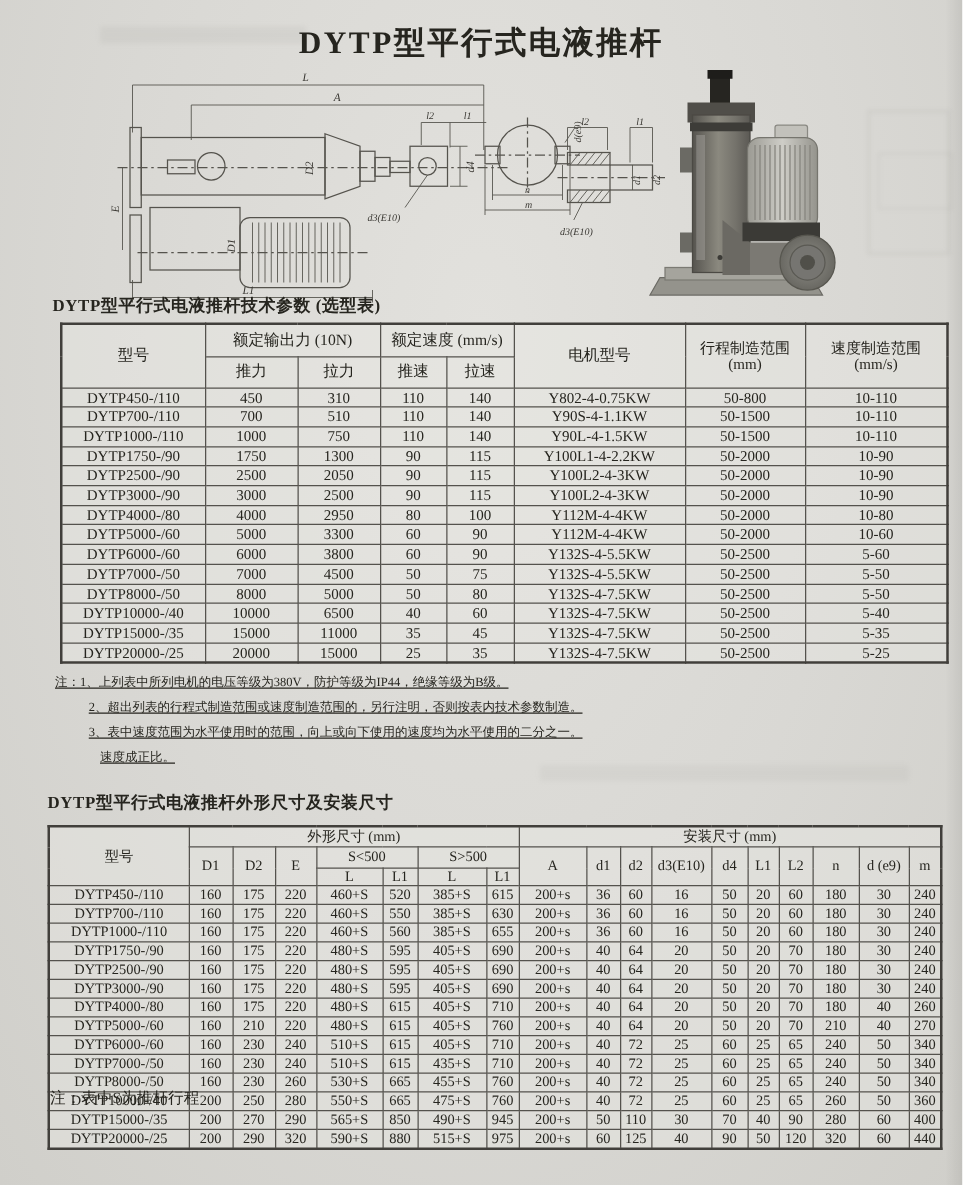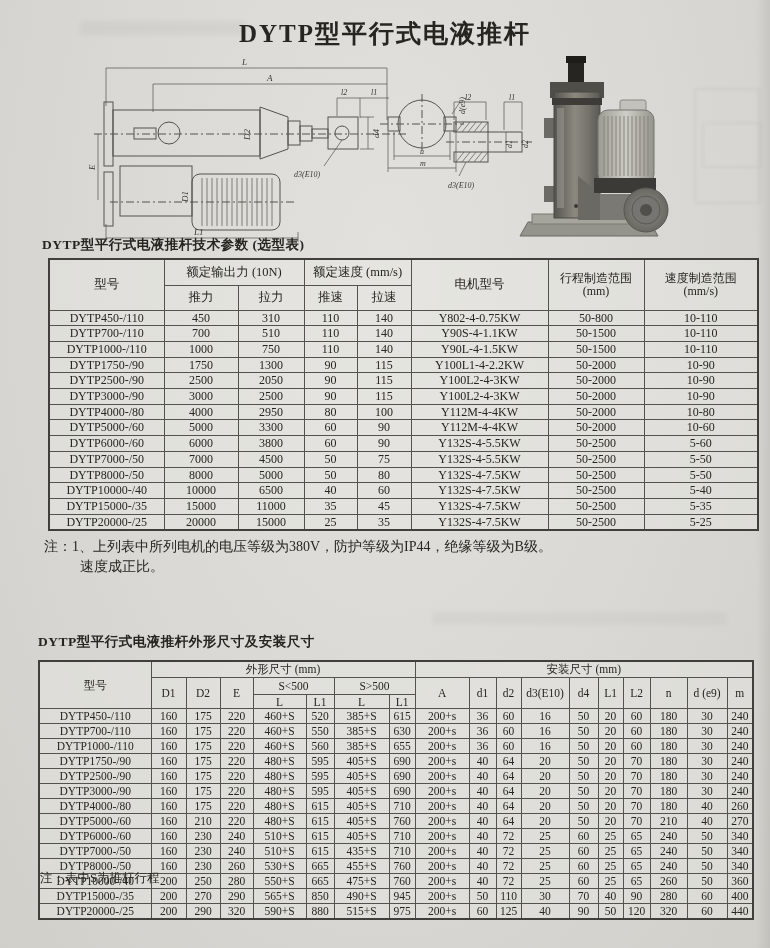--- a/index.html
+++ b/index.html
@@ -21,21 +21,21 @@
   .t1{left:48px;top:258px;width:709px;}
   .t1 th{font-size:12.5px;}
   .t1 thead tr:first-child{height:26px;}
   .t1 thead tr:last-child{height:25px;}
   .t1 tbody td{font-size:12px;height:14.7px;line-height:14.7px;}
   .t2{left:38px;top:660px;width:714px;}
   .t2 th{font-size:11.5px;}
   .t2 .hr1{height:16px;}.t2 .hr2{height:17px;}.t2 .hr3{height:14px;}
   .t2 tbody td{font-size:11.5px;height:14px;line-height:14px;}
   .two-line div{line-height:13px;font-size:12px;}
-  .notes{position:absolute;left:44px;top:537px;width:700px;font-size:14px;line-height:20px;}
+  .notes{position:absolute;left:44px;top:537px;width:700px;font-size:10px;line-height:20px;text-decoration:underline;}
   .note-line{white-space:nowrap;}
   .indent{padding-left:27px;}
   .indent2{padding-left:36px;}
   .note2{position:absolute;left:40px;top:870px;font-size:12.5px;}
   svg{position:absolute;overflow:visible;}
   .ln line,.ln rect,.ln path,.ln circle{stroke:#55534d;fill:none;stroke-width:1;}
   .ln .thin{stroke-width:.7;}
   .cl{stroke-dasharray:8 3 2 3;stroke-width:.7;}
   .dim{font-size:9px;font-style:italic;fill:#3a3833;stroke:none;font-family:inherit;}
   .dim8{font-size:8px;}
@@ -395,20 +395,22 @@
           <td>35</td>
           <td>Y132S-4-7.5KW</td>
           <td>50-2500</td>
           <td>5-25</td>
         </tr>
       </tbody>
   </table>
 
   <div class="notes">
     <div class="note-line"><span>注：</span><span>1、上列表中所列电机的电压等级为380V，防护等级为IP44，绝缘等级为B级。</span></div>
+    <div class="note-line indent">2、超出列表的行程式制造范围或速度制造范围的，另行注明，否则按表内技术参数制造。</div>
+    <div class="note-line indent">3、表中速度范围为水平使用时的范围，向上或向下使用的速度均为水平使用的二分之一。</div>
     <div class="note-line indent2">速度成正比。</div>
   </div>
 
   <div id="sec2" class="sec-title">DYTP型平行式电液推杆外形尺寸及安装尺寸</div>
 
   <table class="t2">
     <colgroup>
       <col style="width:112px">
         <col style="width:35px">
         <col style="width:34px">

